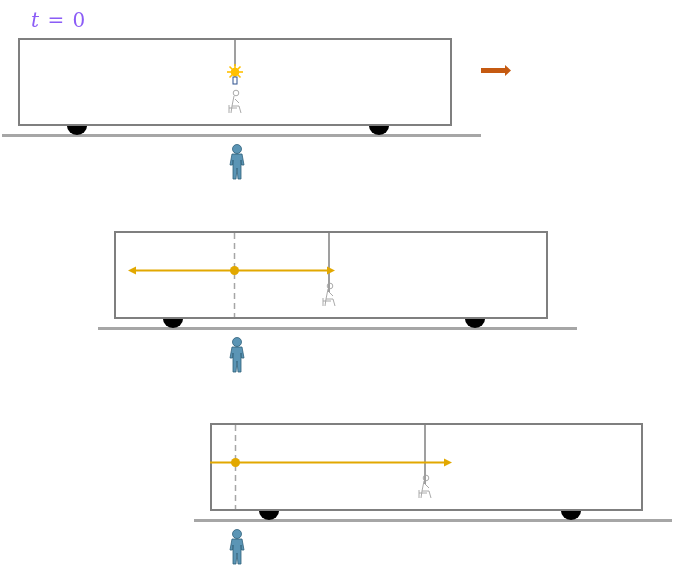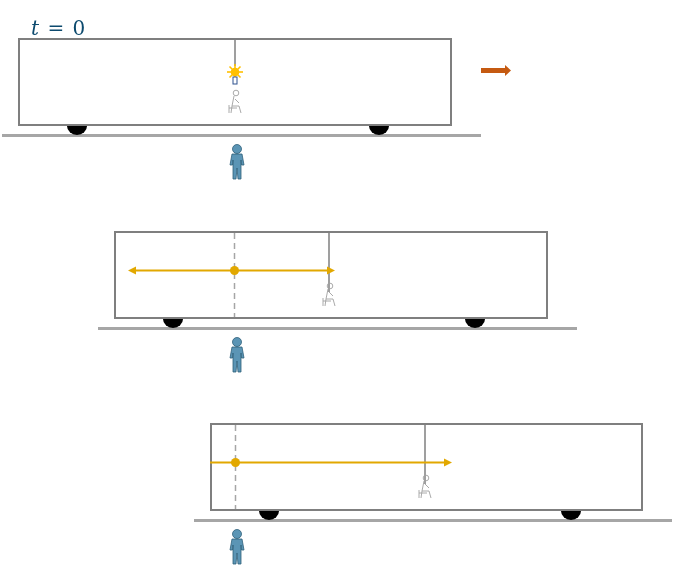--- a/index.html
+++ b/index.html
@@ -1,18 +1,18 @@
 <!DOCTYPE html>
 <html><head>
 <meta charset="utf-8">
 <style>
   html, body { margin:0; padding:0; background:#ffffff; }
   body { width:675px; height:568px; position:relative; overflow:hidden; font-family:"DejaVu Serif", serif; }
   .abs { position:absolute; }
-  .title { left:31px; top:16px; font-size:20px; font-style:italic; color:#0c4a6e; letter-spacing:1px; }
+  .title { left:31px; top:8px; font-size:20px; font-style:italic; color:#8b5cf6; letter-spacing:1px; }
   .title .eq { font-style:normal; }
   svg { position:absolute; left:0; top:0; }
 </style>
 </head>
 <body>
 
 <div class="abs title">
   <span>t</span>
   <span class="eq">= 0</span>
 </div>

